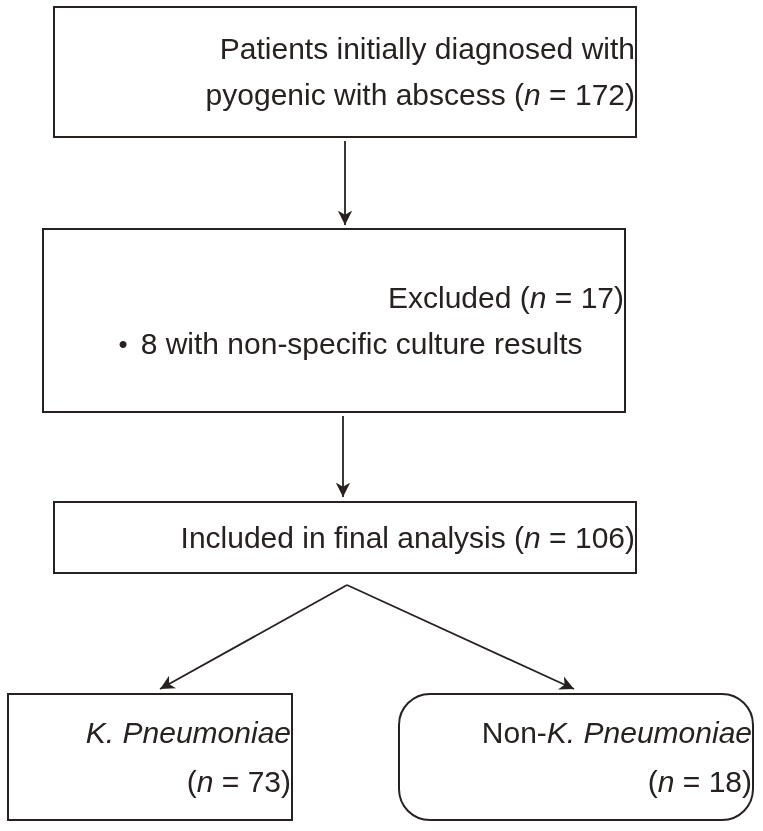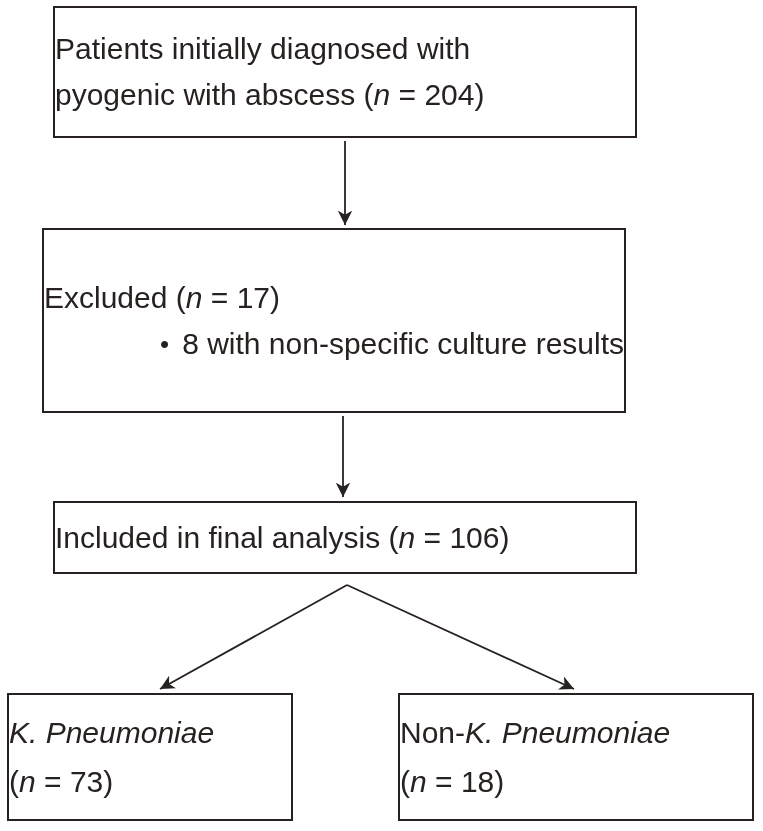--- a/index.html
+++ b/index.html
@@ -27,34 +27,34 @@
     z-index: 2;
     border: 2.5px solid var(--ink);
     background: var(--bg);
     display: flex;
     flex-direction: column;
     justify-content: center;
     font-size: 30px;
     line-height: 46px;
   }
   .box .line { width: 100%; white-space: nowrap; }
-  .box .line.center { text-align: left; }
-  .box .line.left { text-align: right; padding-left: 33px; }
+  .box .line.center { text-align: right; }
+  .box .line.left { text-align: center; padding-left: 33px; }
   .box .it { font-style: italic; }
   .box .bullet {
     display: inline-block;
     margin-right: 13px;
     font-size: 26px;
     vertical-align: 1px;
   }
   #box-initial  { left: 53px;  top: 6px;   width: 584px; height: 132px; }
   #box-excluded { left: 42px;  top: 228px; width: 584px; height: 185px; }
   #box-included { left: 53px;  top: 501px; width: 584px; height: 73px;  }
   #box-kp       { left: 7px;   top: 693px; width: 286px; height: 128px; line-height: 49px; }
-  #box-nonkp    { left: 398px; top: 693px; width: 356px; height: 128px; line-height: 49px; }
+  #box-nonkp    { left: 398px; top: 693px; width: 356px; height: 128px; line-height: 49px; border-radius: 32px; }
 </style>
 </head>
 <body>
 
 <div class="canvas">
 
   <svg class="arrow-layer" viewBox="0 0 763 831" xmlns="http://www.w3.org/2000/svg">
     <defs>
       <marker id="head" viewBox="0 0 10 10" refX="10" refY="5" markerWidth="8" markerHeight="8" orient="auto-start-reverse" markerUnits="strokeWidth">
         <path d="M0,0 L10,5 L0,10 L2.8,5 Z" fill="currentColor"></path>
@@ -63,21 +63,21 @@
     <g stroke="currentColor" stroke-width="1.8" fill="none" color="#272120">
       <path d="M345,141 L345,225" marker-end="url(#head)"></path>
       <path d="M343,416 L343,497" marker-end="url(#head)"></path>
       <path d="M347,585 L160,689" marker-end="url(#head)"></path>
       <path d="M347,585 L574,689" marker-end="url(#head)"></path>
     </g>
   </svg>
 
   <div class="box" id="box-initial">
       <div class="line center"><span>Patients initially diagnosed with</span></div>
-      <div class="line center"><span>pyogenic with abscess (</span><span class="it">n</span><span> = 204)</span></div>
+      <div class="line center"><span>pyogenic with abscess (</span><span class="it">n</span><span> = 172)</span></div>
     </div>
 
   <div class="box" id="box-excluded">
       <div class="line center"><span>Excluded (</span><span class="it">n</span><span> = 17)</span></div>
       <div class="line left"><span class="bullet">•</span><span>8 with non-specific culture results</span></div>
     </div>
 
   <div class="box" id="box-included">
       <div class="line center"><span>Included in final analysis (</span><span class="it">n</span><span> = 106)</span></div>
     </div>

